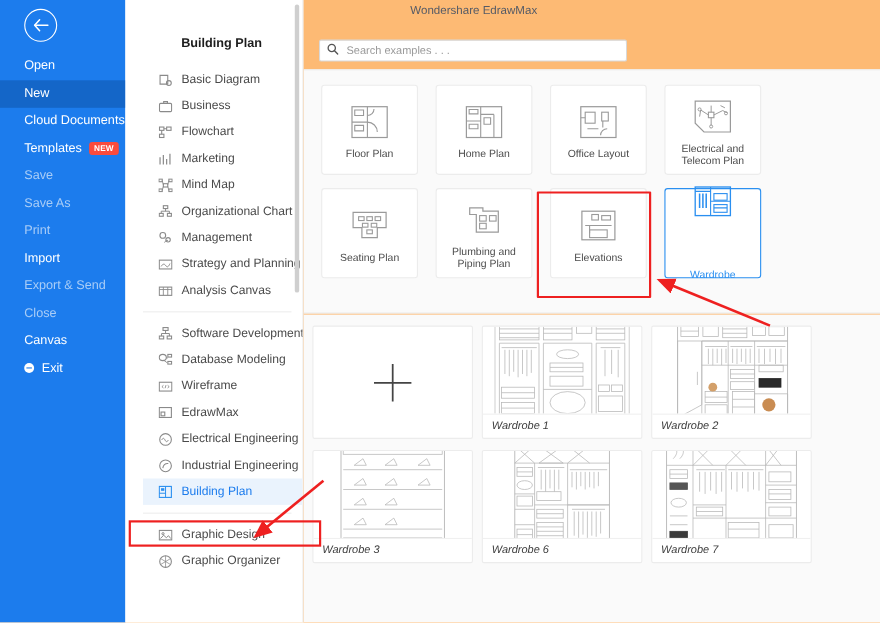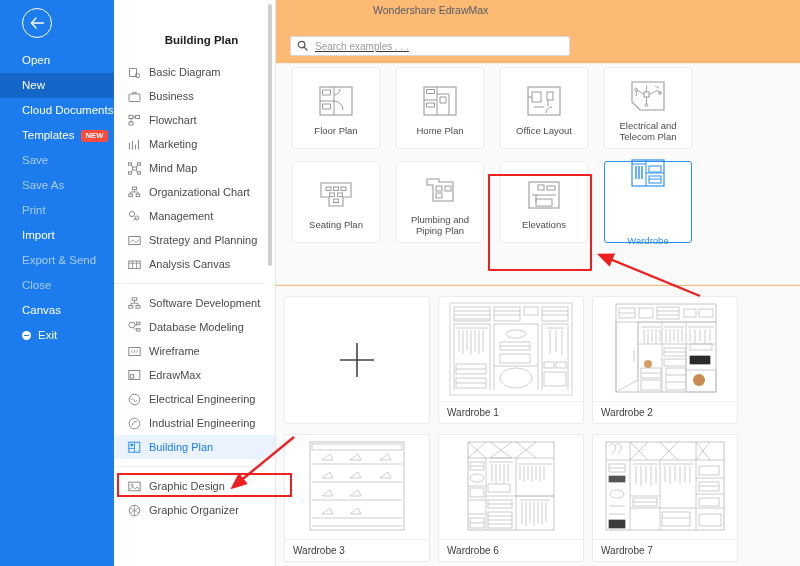--- a/index.html
+++ b/index.html
@@ -75,20 +75,21 @@
     height: 566px;
     text-align: center;
   }
   .cat-title {
     font-size: 11.5px; font-weight: bold; color: #1d1d1d;
     padding: 34px 0 12px 14px;
   }
   .cat-scroll {
     position:absolute; top: 60px; bottom:0; left:0; right:0;
     overflow:hidden;
+    padding-left:16px;
   }
   .cat-item {
     height: 24px; display:flex; align-items:center;
     padding-left: 14px; cursor:pointer; font-size: 11px;
     color: #4a4a4a; white-space: nowrap;
   }
   .cat-item .ic { width: 21px; flex:0 0 21px; display:flex; align-items:center; }
   .cat-item.selected { background:#eaf3fd; color:#1c7ced; }
   .cat-sep { height: 1px; background:#ededed; margin: 7px 10px 7px 0; }
   .cat-scrollbar {
@@ -101,32 +102,32 @@
   .apptitle {
     position:absolute; top: 4px; left: 0; right: 0;
     text-align: left; padding-left: 97px;
     font-size: 10.5px; color: #555b66;
   }
   .searchrow {
     position:absolute; top: 36px; left: 14px; width: 280px; height: 20px;
   }
   .searchbox {
     width: 100%; height: 20px; border: 1px solid #d8d8d8; border-radius: 2px;
-    background:#fff; display:flex; align-items:center; padding-left: 6px; text-decoration: underline;
+    background:#fff; display:flex; align-items:center; padding-left: 6px;
   }
   .searchbox input {
     border:0; outline:0; flex:1; font-size: 10px; color:#8a8a8a;
     font-family:"Liberation Sans", sans-serif; margin-left:5px;
   }
   .searchbox input::placeholder { color:#9a9a9a; }
 
   .types-area {
     position:absolute; top: 63px; left:0; right:0; height: 222px;
     background:#fafafa; border-top:1px solid #ededed; border-bottom:1px solid #ededed;
-    padding: 3px 0 0 0;
+    padding: 13px 0 0 0;
   }
   .type-grid { display:flex; flex-wrap: wrap; padding-left: 8px; }
   .type-card {
     width: 88px; height: 82px; margin: 0 8px 12px 8px;
     background:#ffffff; border:1px solid #ececec; border-radius:3px;
     display:flex; flex-direction:column; align-items:center; justify-content:center;
     cursor:pointer; position:relative;
   }
   .type-card .tc-ic { height: 42px; display:flex; align-items:center; justify-content:center; }
   .type-card .tc-lb {
@@ -138,24 +139,24 @@
   .redbox {
     position:absolute; border: 2px solid #ee2020; border-radius:1px; pointer-events:none;
   }
 
   .templ-area {
     position:absolute; top: 286px; left:0; right:0; bottom:0;
     background:#fafafa; padding: 10px 0 0 0; overflow:hidden;
   }
   .templ-grid { display:flex; flex-wrap:wrap; padding-left: 4px; }
   .templ-card {
-    width: 146px; height: 128px; margin: 0 4px 10px 4px;
+    width: 146px; height: 103px; margin: 0 4px 10px 4px;
     background:#ffffff; border:1px solid #ececec; border-radius:2px;
     cursor:pointer; position:relative; overflow:hidden;
-    display:flex; flex-direction:column;
+    display:flex; flex-direction:column;font-style:italic;
   }
   .templ-thumb { flex:1; display:flex; align-items:center; justify-content:center; overflow:hidden; }
   .templ-label {
     height: 22px; line-height: 22px; font-size: 10px; color:#3d3d3d;
     padding-left: 8px; border-top:1px solid #f0f0f0;
     white-space:nowrap; overflow:hidden;
   }
   .templ-card.blank .templ-thumb { }
   .templ-card.blank { justify-content:center; align-items:center; }
 

